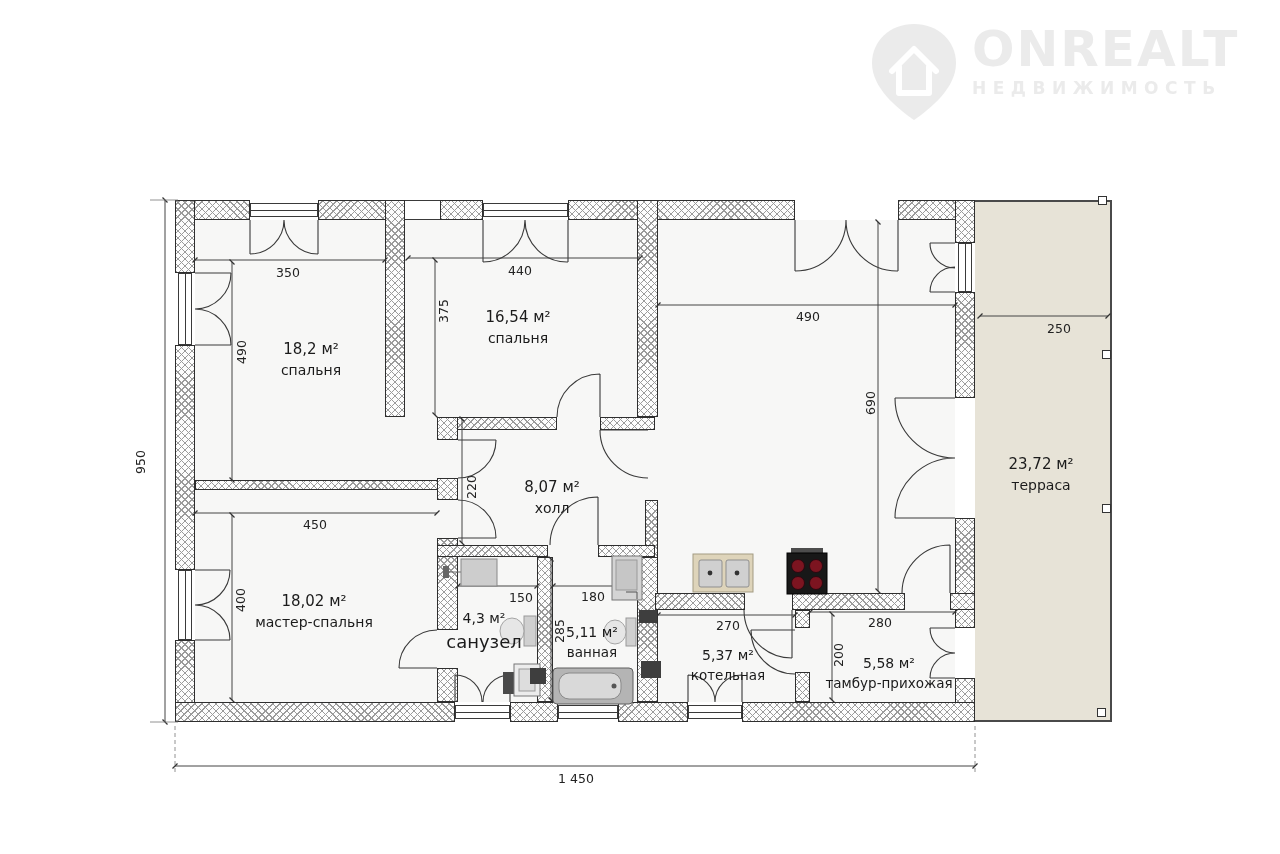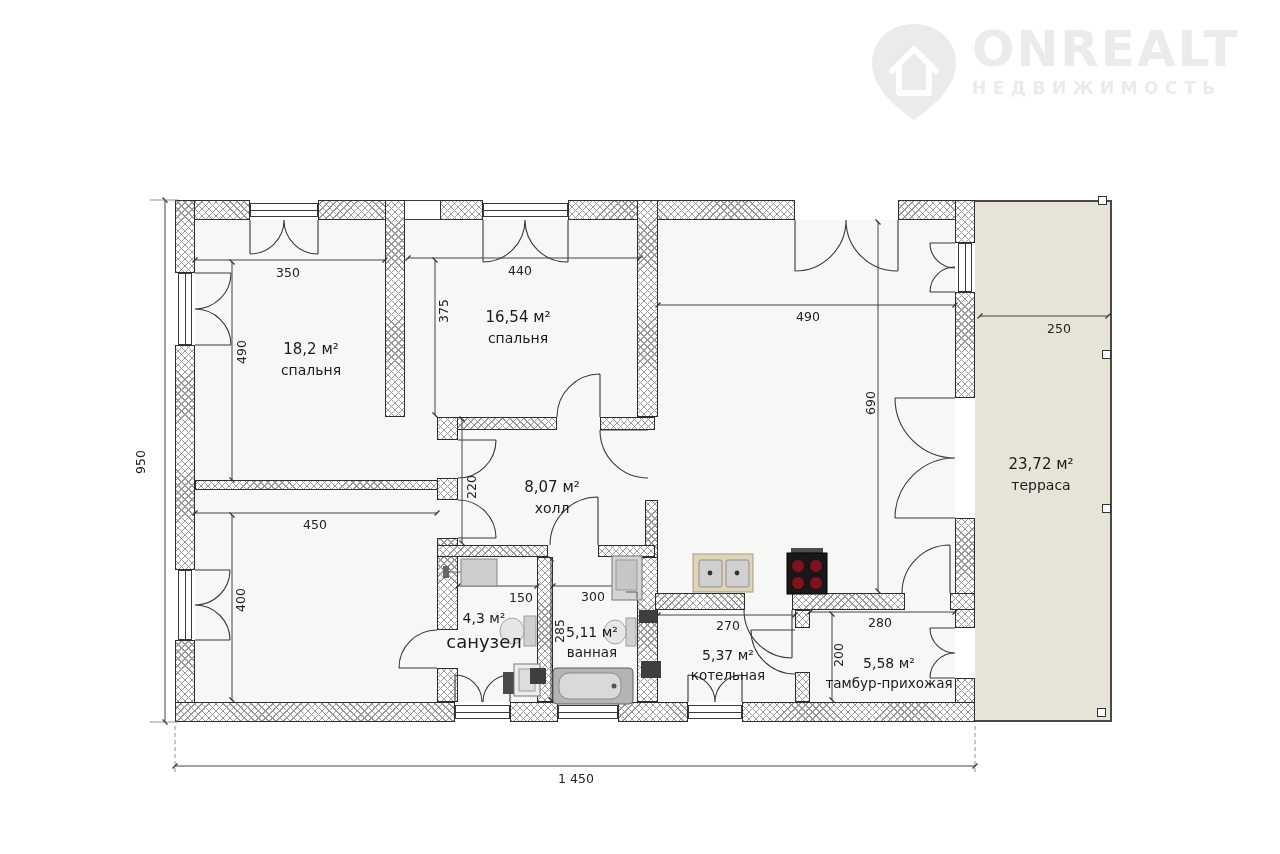--- a/index.html
+++ b/index.html
@@ -218,20 +218,24 @@
     <span class="rname">спальня</span>
   </div>
   <div class="room-label" style="left:518px;top:327px;">
     <span class="area">16,54 м²</span>
     <span class="rname">спальня</span>
   </div>
   <div class="room-label" style="left:552px;top:497px;">
     <span class="area">8,07 м²</span>
     <span class="rname">холл</span>
   </div>
+  <div class="room-label" style="left:314px;top:611px;">
+    <span class="area">18,02 м²</span>
+    <span class="rname">мастер-спальня</span>
+  </div>
   <div class="room-label" style="left:484px;top:631px;font-size:13px;">
     <span class="area" style="font-size:14px;">4,3 м²</span>
     <span class="rname" style="font-size:18px;">санузел</span>
   </div>
   <div class="room-label" style="left:592px;top:642px;">
     <span class="area" style="font-size:14px;">5,11 м²</span>
     <span class="rname" style="font-size:13.5px;">ванная</span>
   </div>
   <div class="room-label" style="left:728px;top:665px;">
     <span class="area" style="font-size:14px;">5,37 м²</span>
@@ -249,21 +253,21 @@
   <span class="dim" style="left:288px;top:272px;">350</span>
   <span class="dim v" style="left:241px;top:352px;">490</span>
   <span class="dim" style="left:520px;top:270px;">440</span>
   <span class="dim v" style="left:443px;top:311px;">375</span>
   <span class="dim" style="left:808px;top:316px;">490</span>
   <span class="dim v" style="left:870px;top:403px;">690</span>
   <span class="dim" style="left:315px;top:524px;">450</span>
   <span class="dim v" style="left:240px;top:600px;">400</span>
   <span class="dim v" style="left:471px;top:487px;">220</span>
   <span class="dim" style="left:494px;top:597px;margin-left:27px;">150</span>
-  <span class="dim" style="left:593px;top:596px;">300</span>
+  <span class="dim" style="left:593px;top:596px;">180</span>
   <span class="dim v" style="left:559px;top:631px;">285</span>
   <span class="dim" style="left:728px;top:625px;">270</span>
   <span class="dim" style="left:880px;top:622px;">280</span>
   <span class="dim v" style="left:838px;top:655px;">200</span>
   <span class="dim" style="left:1043px;top:328px;margin-left:16px;">250</span>
   <span class="dim v" style="left:140px;top:462px;">950</span>
   <span class="dim" style="left:576px;top:778px;">1 450</span>
 
 </div>
 

